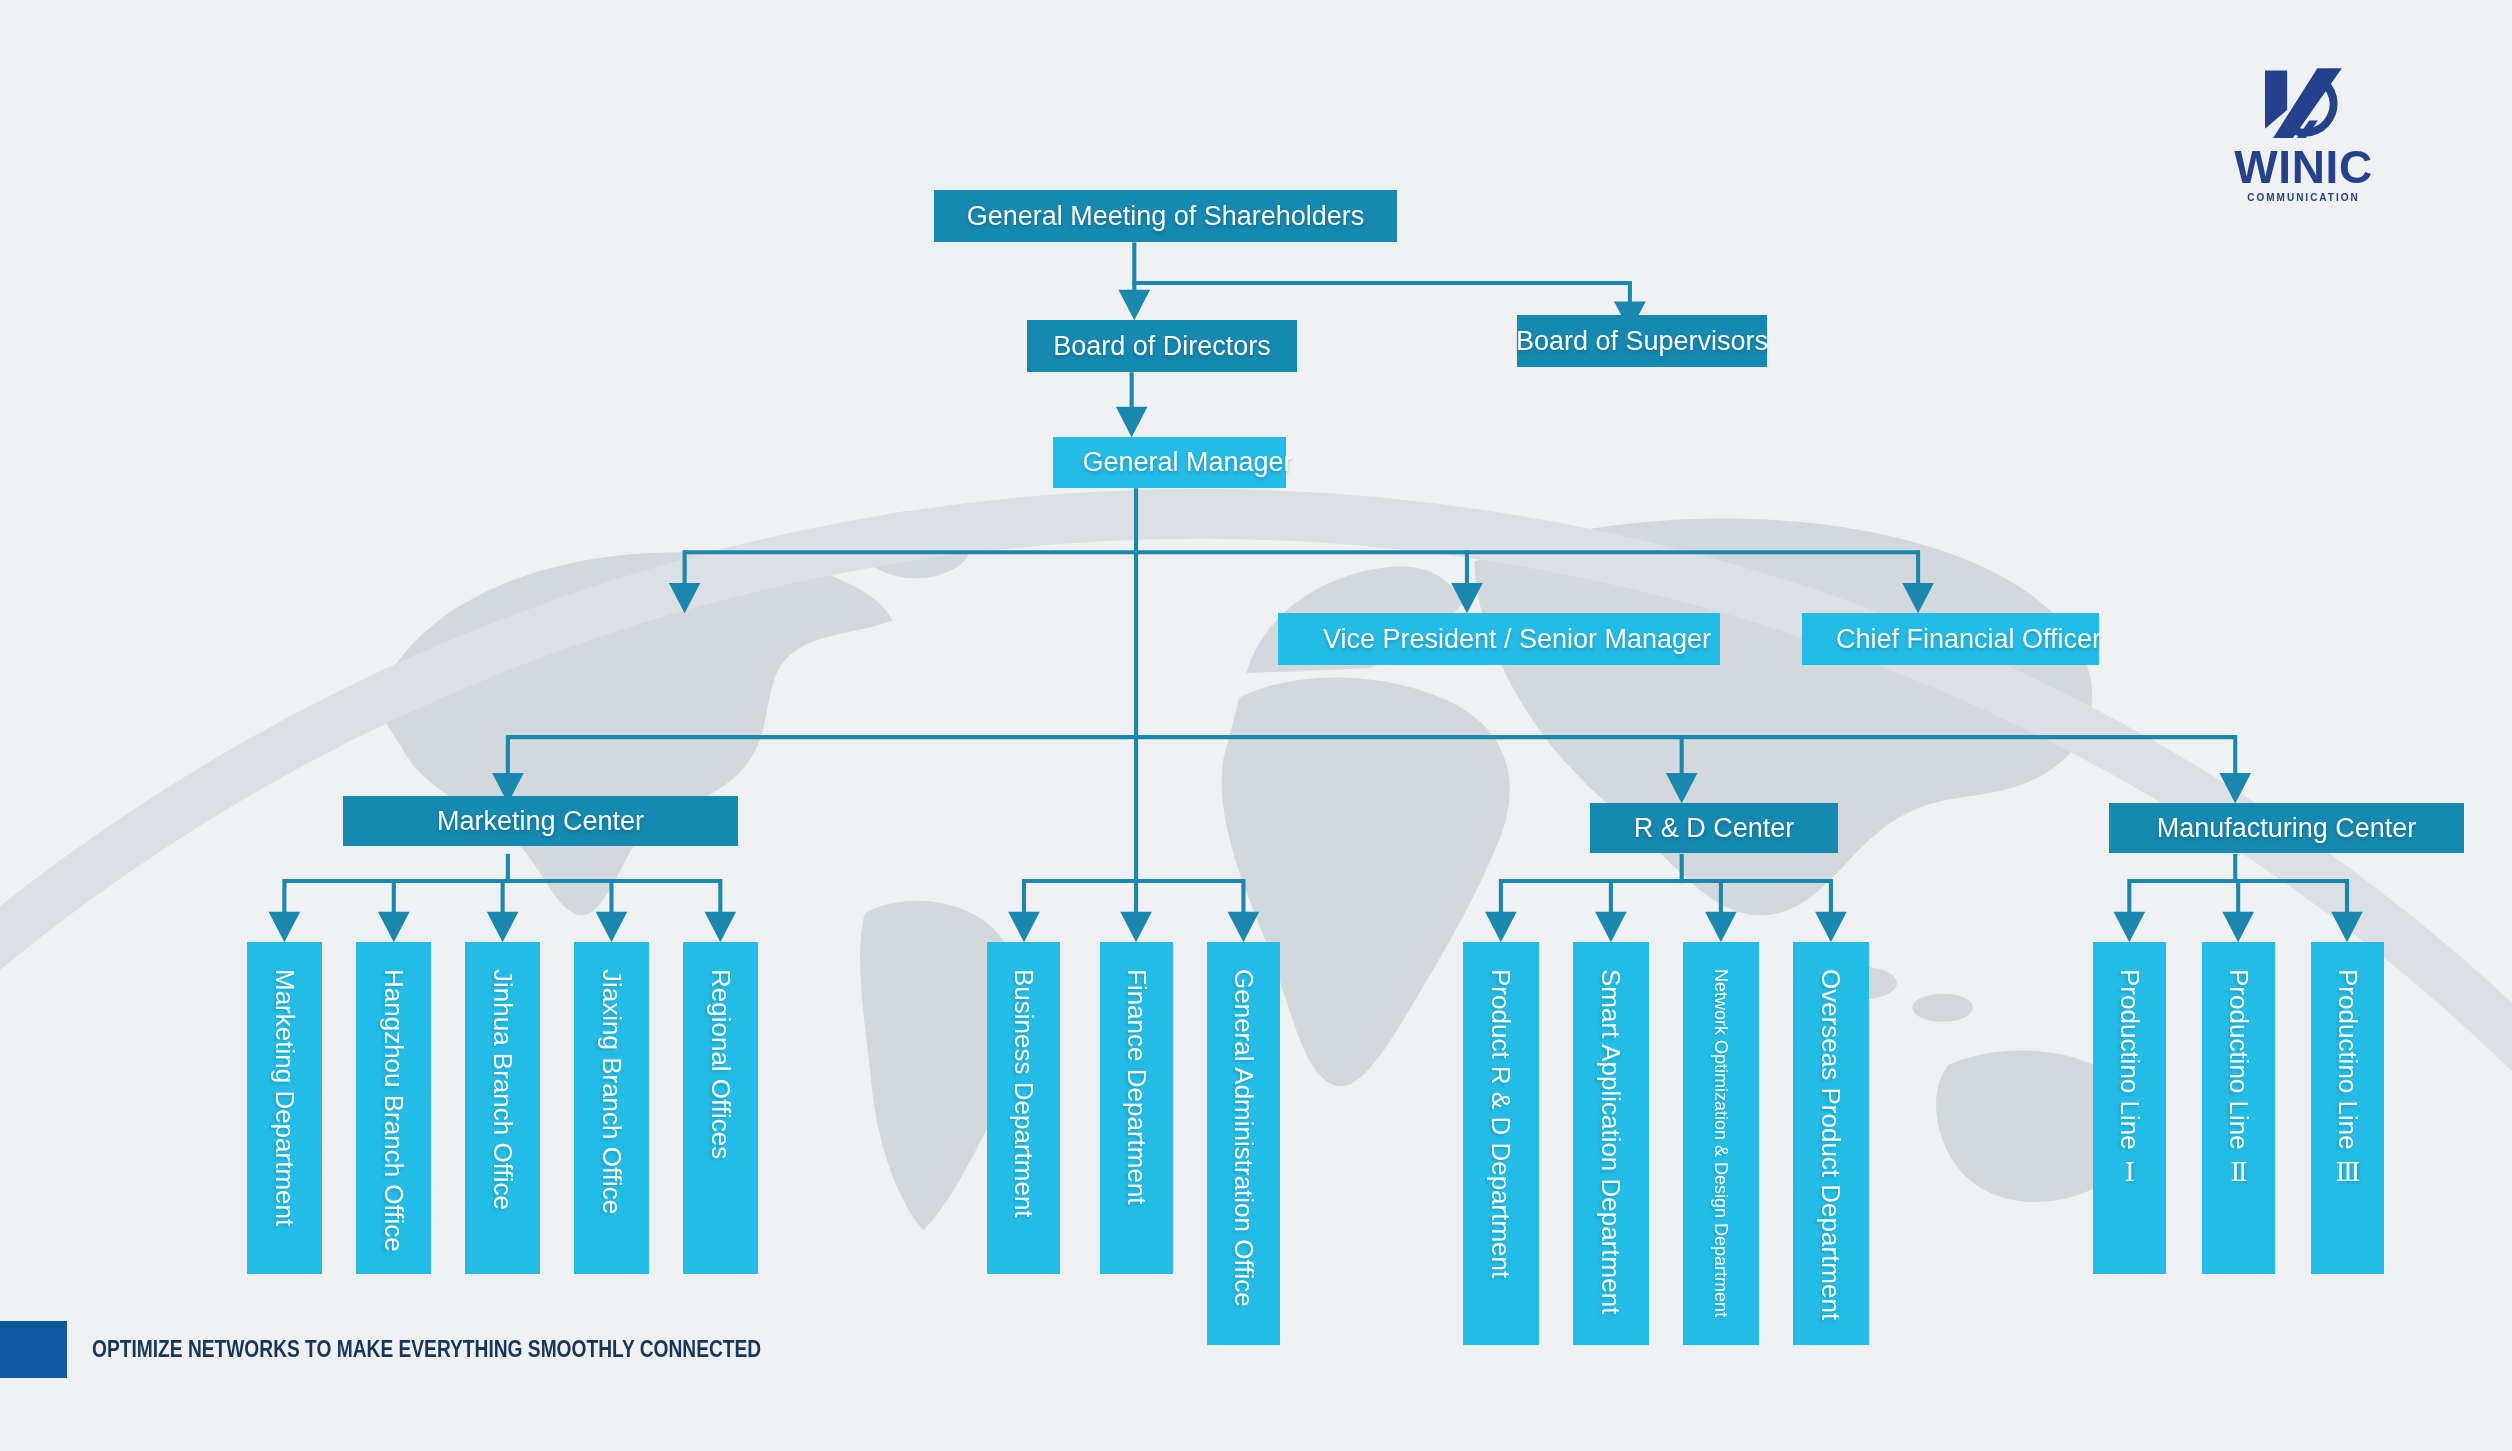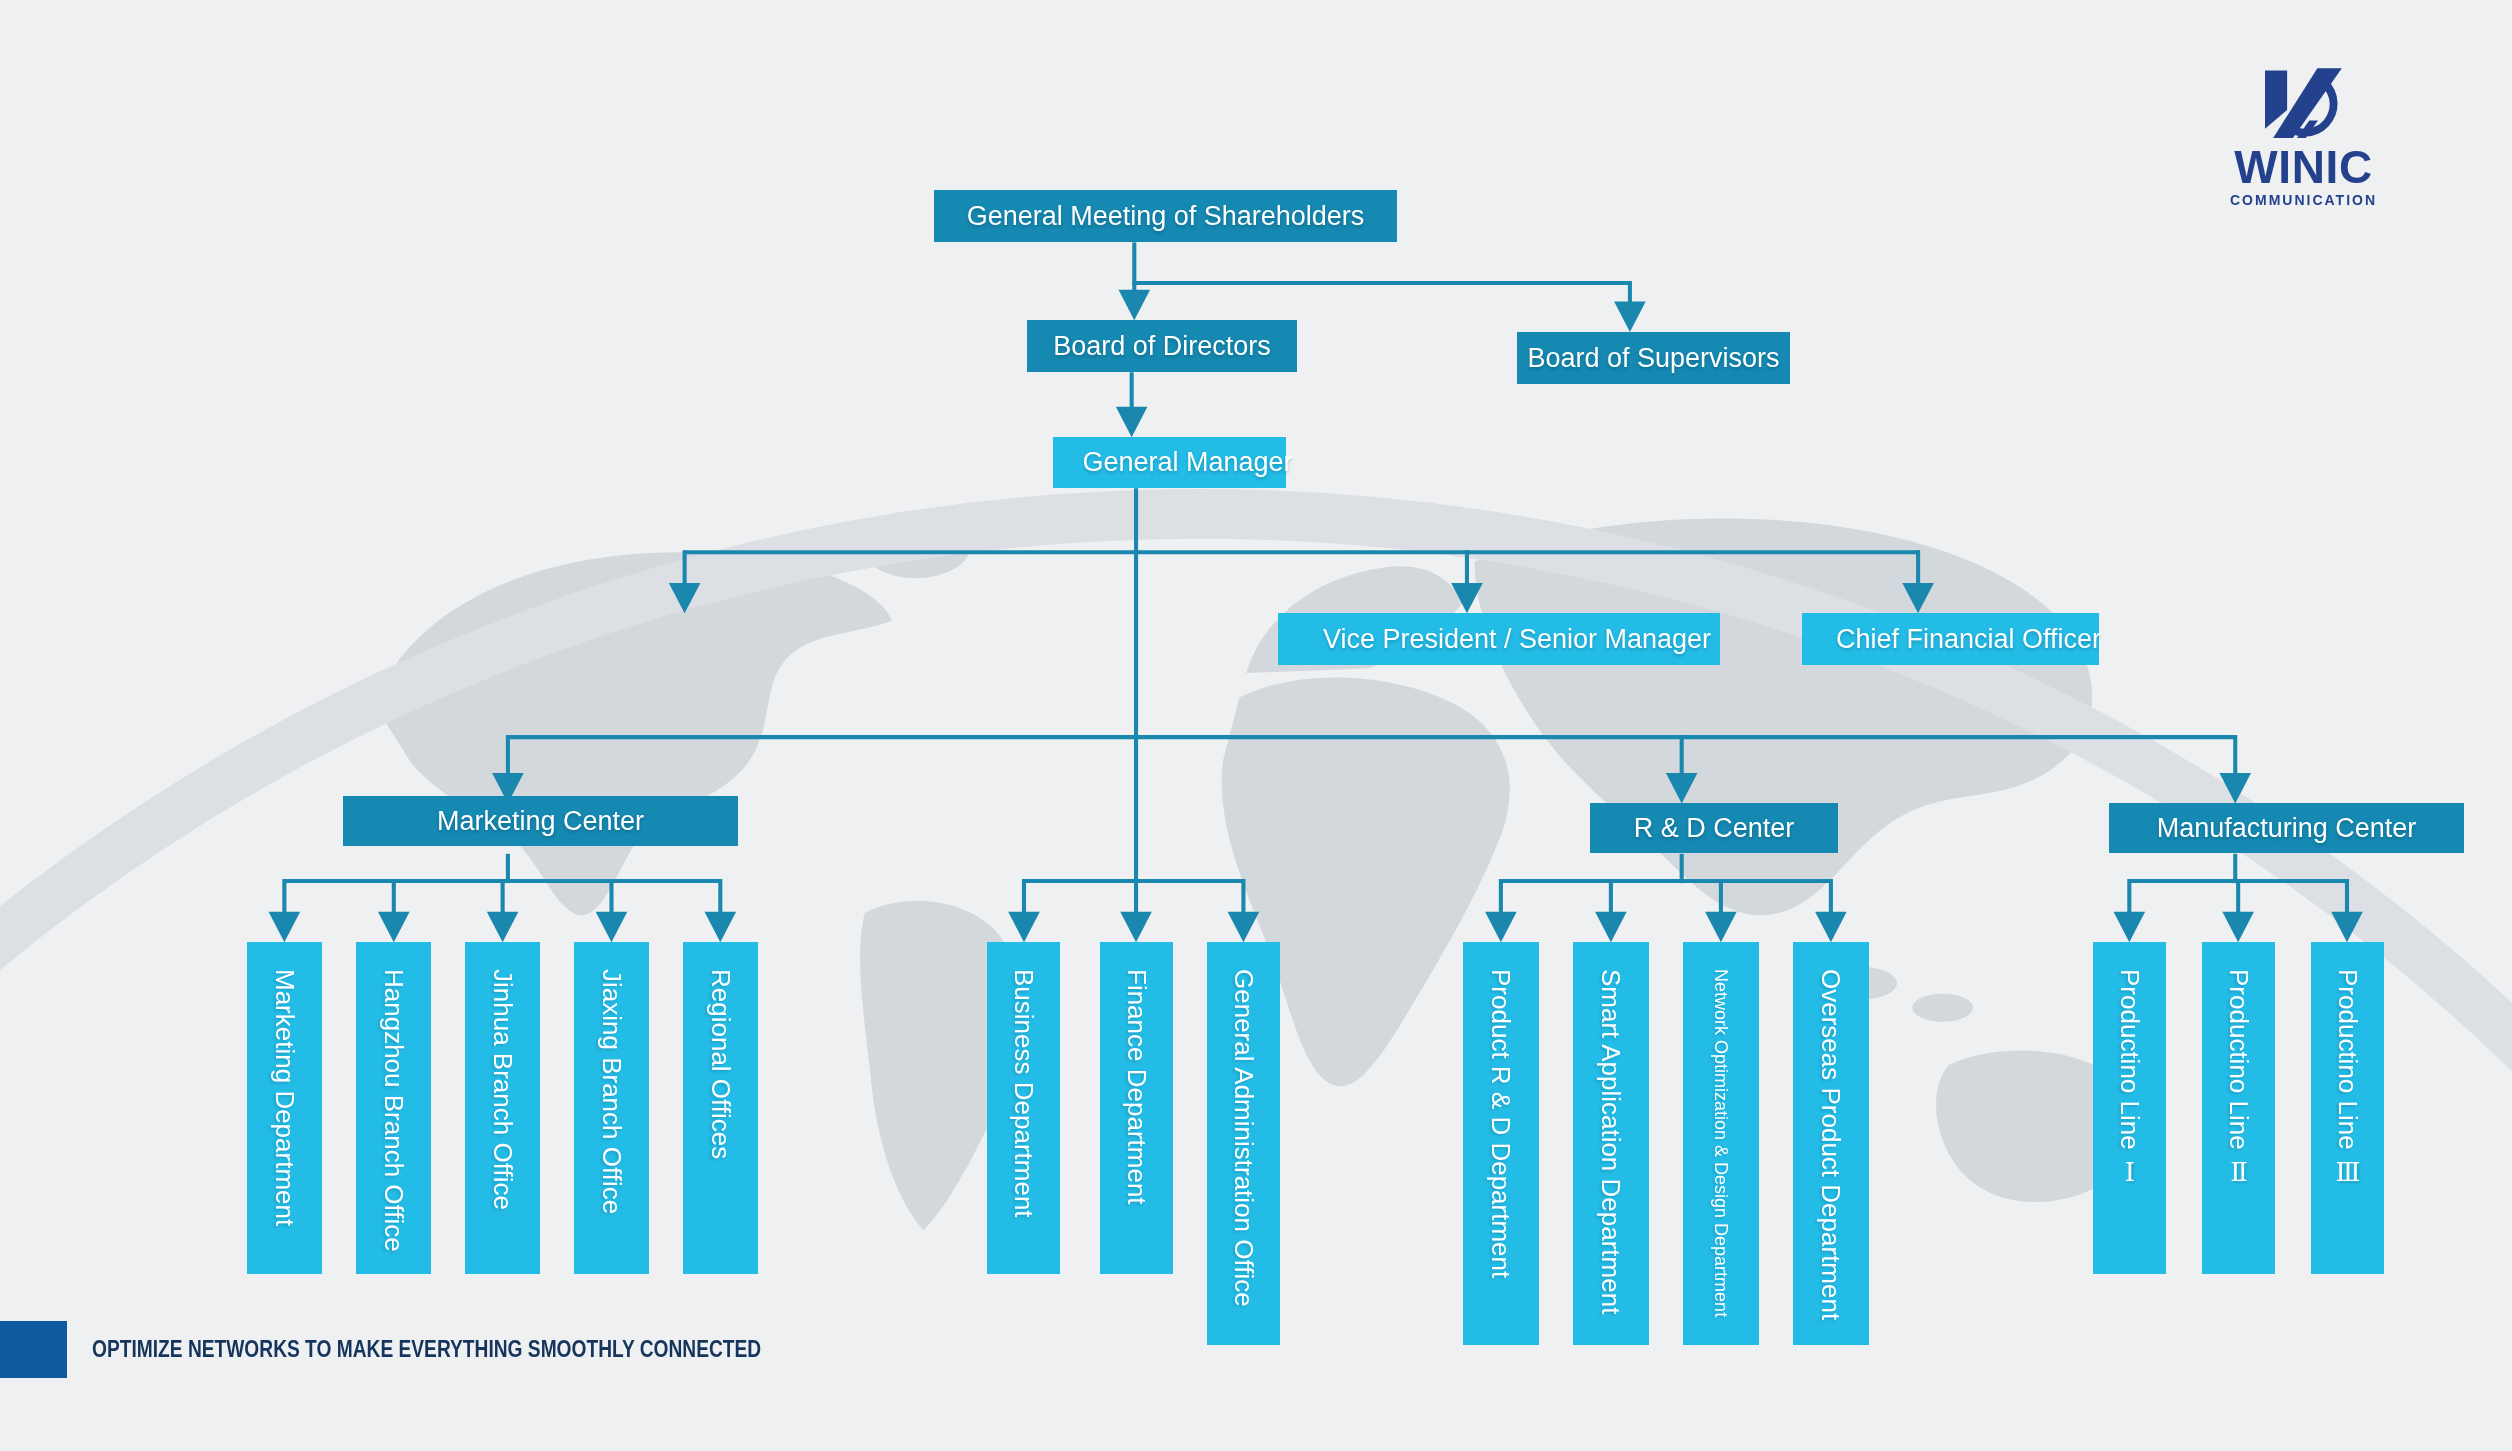--- a/index.html
+++ b/index.html
@@ -40,21 +40,21 @@
     text-shadow:1.8px 2.3px 2.9px rgba(0,0,0,.15);
     z-index:3;
     font-family:"Liberation Sans","DejaVu Serif","DejaVu Sans",sans-serif;
   }
   .logo{
     position:absolute;left:2218px;top:67px;width:171px;
     text-align:center;color:var(--navy);z-index:4;
   }
   .logo-mark{display:block;margin:0 auto 4.7px auto;}
   .logo-brand{font-size:46px;font-weight:700;letter-spacing:0.6px;line-height:1.05;}
-  .logo-sub{font-size:14px;font-weight:700;letter-spacing:2px;margin-top:1.2px;}
+  .logo-sub{font-size:10px;font-weight:700;letter-spacing:2px;margin-top:1.2px;}
   .tagline-bar{
     position:absolute;left:0;top:1321px;width:67px;height:57px;
     background:var(--tagbar);z-index:4;
   }
   .tagline{
     position:absolute;left:92px;top:1321px;height:57px;
     display:flex;align-items:center;z-index:4;
   }
   .tagline-inner{
     font-size:23.4px;font-weight:700;color:var(--tagtext);
@@ -142,21 +142,21 @@
       <polygon points="2914,1558 2968,1558 2941,1610"></polygon>
       <polygon points="3102,1558 3156,1558 3129,1610"></polygon>
       <polygon points="3612,1558 3666,1558 3639,1610"></polygon>
       <polygon points="3798,1558 3852,1558 3825,1610"></polygon>
       <polygon points="3984,1558 4038,1558 4011,1610"></polygon>
     </g>
   </svg>
 
   <div class="box dark" style="left:902px;top:190px;width:463px;height:52px">General Meeting of Shareholders</div>
   <div class="box dark" style="left:995px;top:320px;width:270px;height:52px">Board of Directors</div>
-  <div class="box dark" style="left:1485px;top:332px;width:273px;height:52px">Board of Supervisors</div>
+  <div class="box dark" style="left:1485px;top:315px;width:250px;height:52px">Board of Supervisors</div>
   <div class="box light" style="left:1021px;top:437px;width:233px;height:51px">General Manager</div>
   <div class="box light" style="left:1246px;top:613px;width:442px;height:52px">Vice President / Senior Manager</div>
   <div class="box light" style="left:1770px;top:613px;width:297px;height:52px">Chief Financial Officer</div>
   <div class="box dark" style="left:311px;top:796px;width:395px;height:50px">Marketing Center</div>
   <div class="box dark" style="left:1558px;top:803px;width:248px;height:50px">R &amp; D Center</div>
   <div class="box dark" style="left:2077px;top:803px;width:355px;height:50px">Manufacturing Center</div>
 
   <div class="leaf" style="left:247px;top:942px;width:75px;height:332px;line-height:75px">Marketing Department</div>
   <div class="leaf" style="left:356px;top:942px;width:75px;height:332px;line-height:75px">Hangzhou Branch Office</div>
   <div class="leaf" style="left:465px;top:942px;width:75px;height:332px;line-height:75px">Jinhua Branch Office</div>

